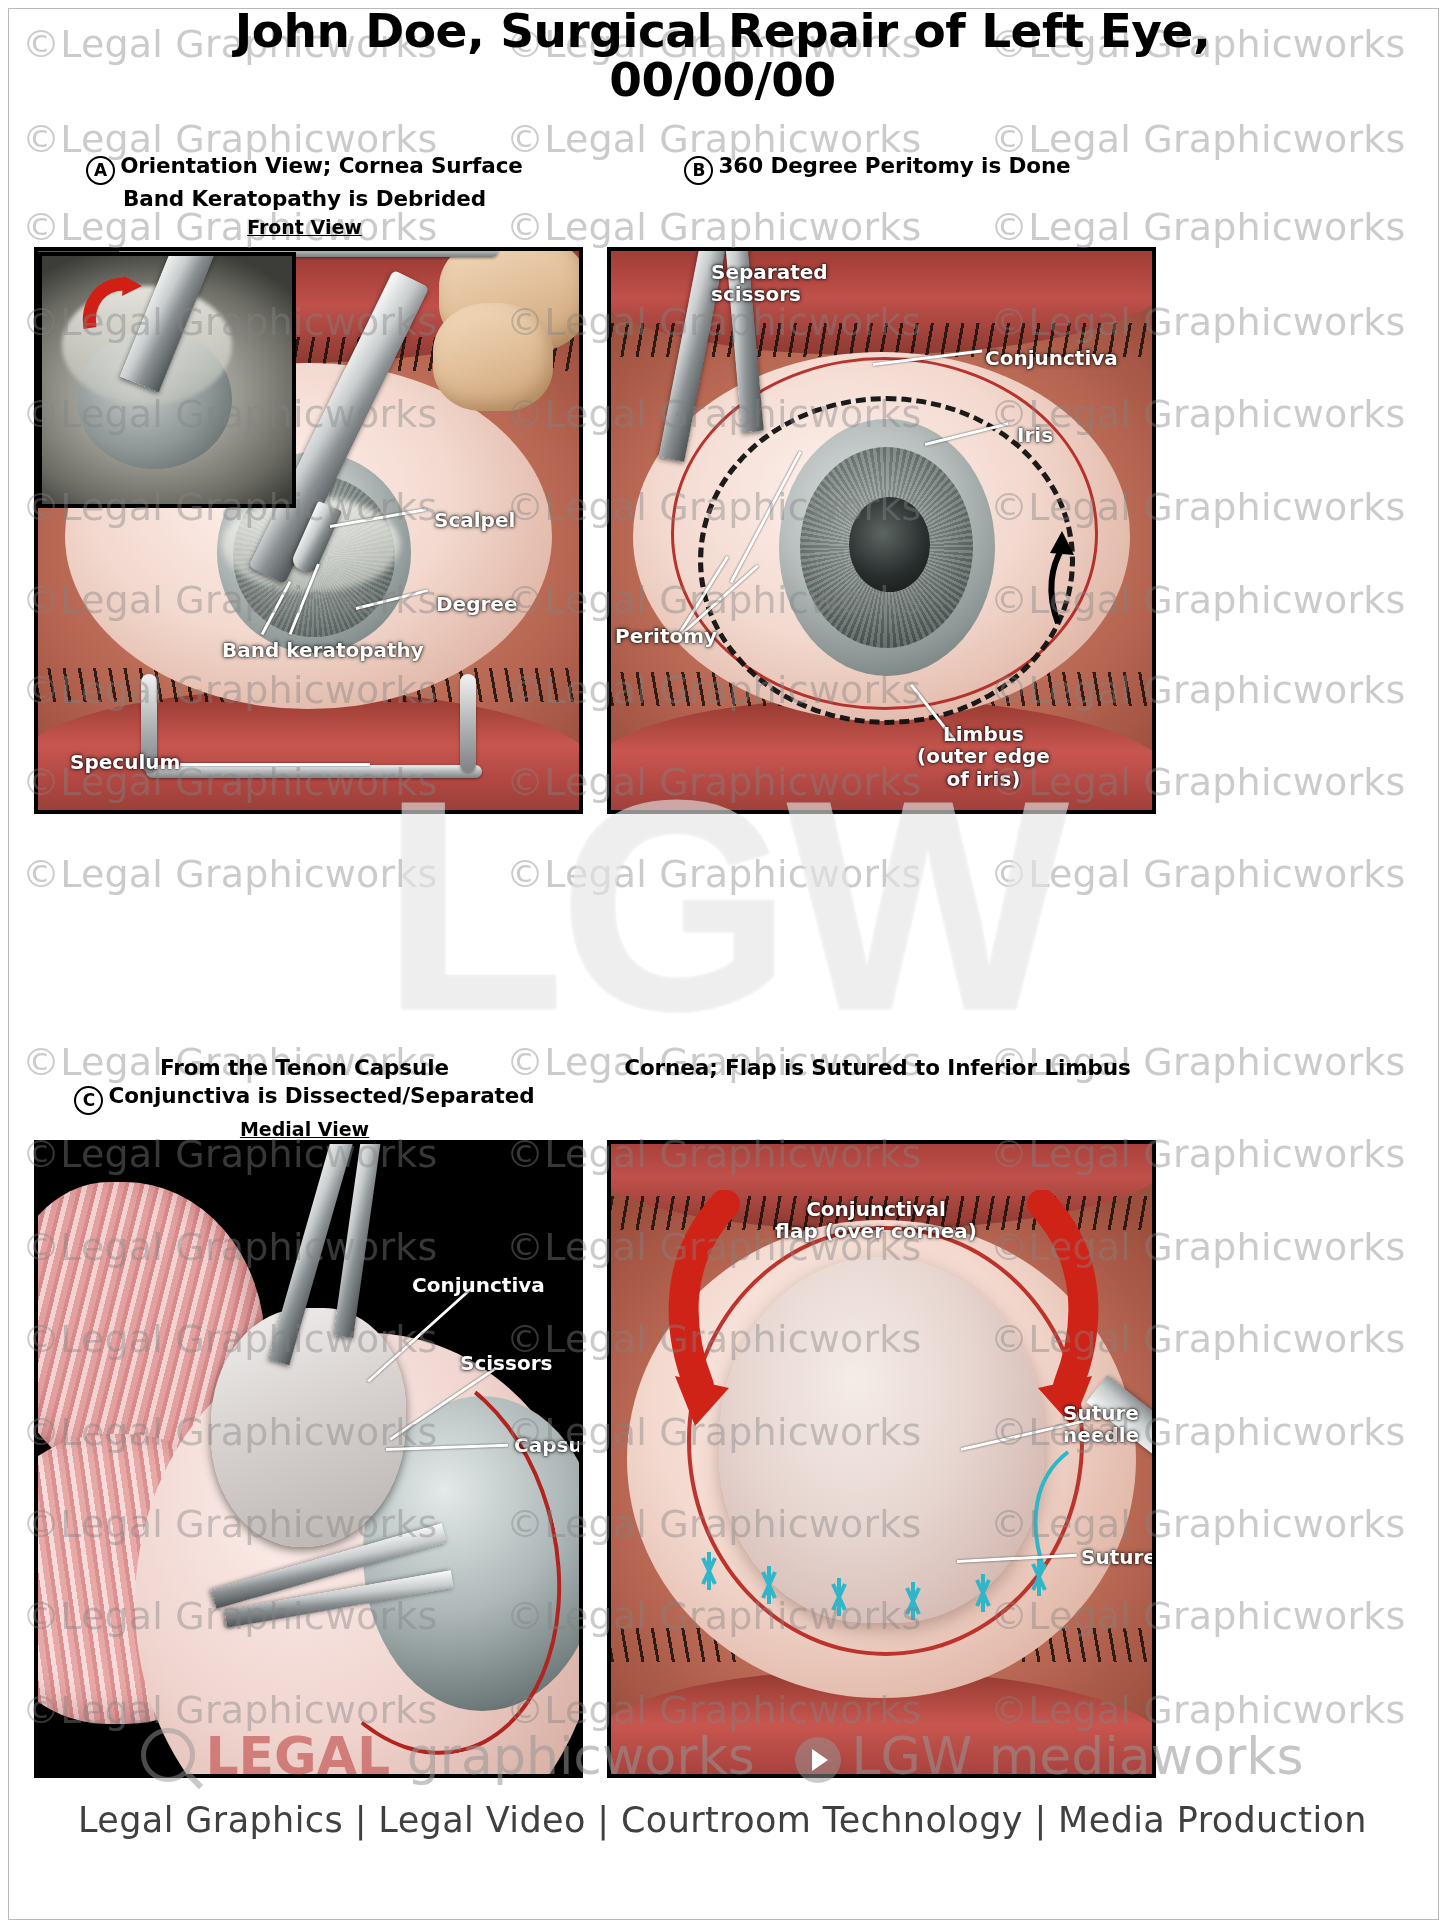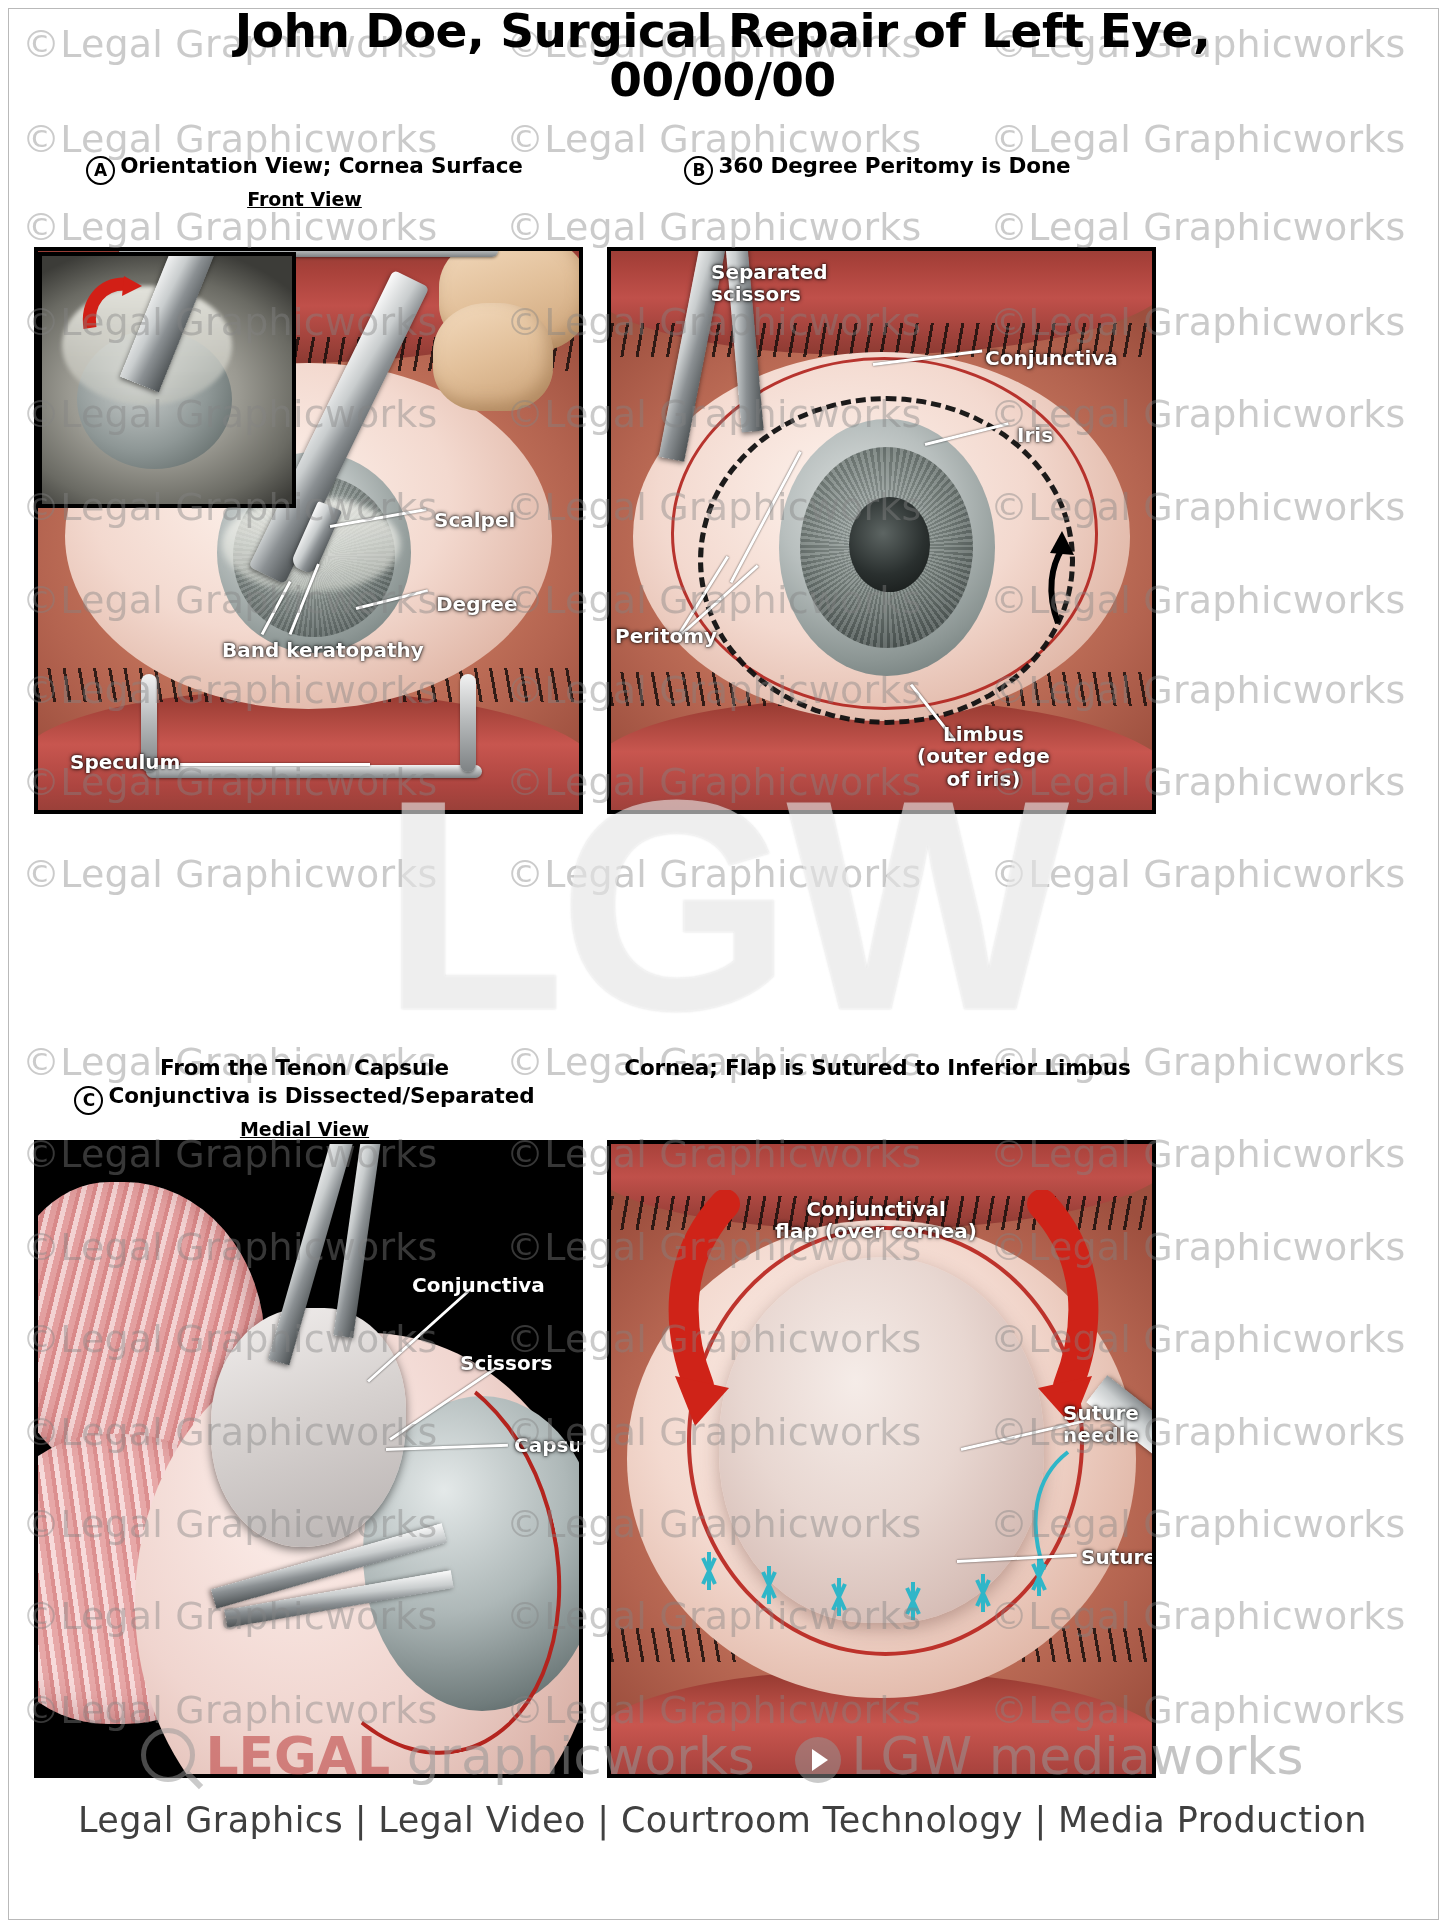--- a/index.html
+++ b/index.html
@@ -226,20 +226,21 @@
   <div id="main-title">
     <div>John Doe, Surgical Repair of Left Eye,</div>
     <div>00/00/00</div>
   </div>
 </div>
 
 <div class="caption-col" style="left:34px;top:124px;width:541px;">
   <div class="cap-line">
     <span class="cap-badge">A</span><span>Orientation View; Cornea Surface</span>
   </div>
+  <div class="cap-line">Band Keratopathy is Debrided</div>
   <div class="cap-view">Front View</div>
 </div>
 
 <div class="caption-col" style="left:607px;top:124px;width:541px;">
   <div class="cap-line">
     <span class="cap-badge">B</span><span>360 Degree Peritomy is Done</span>
   </div>
 </div>
 
 <div class="panel" id="panel-a">

